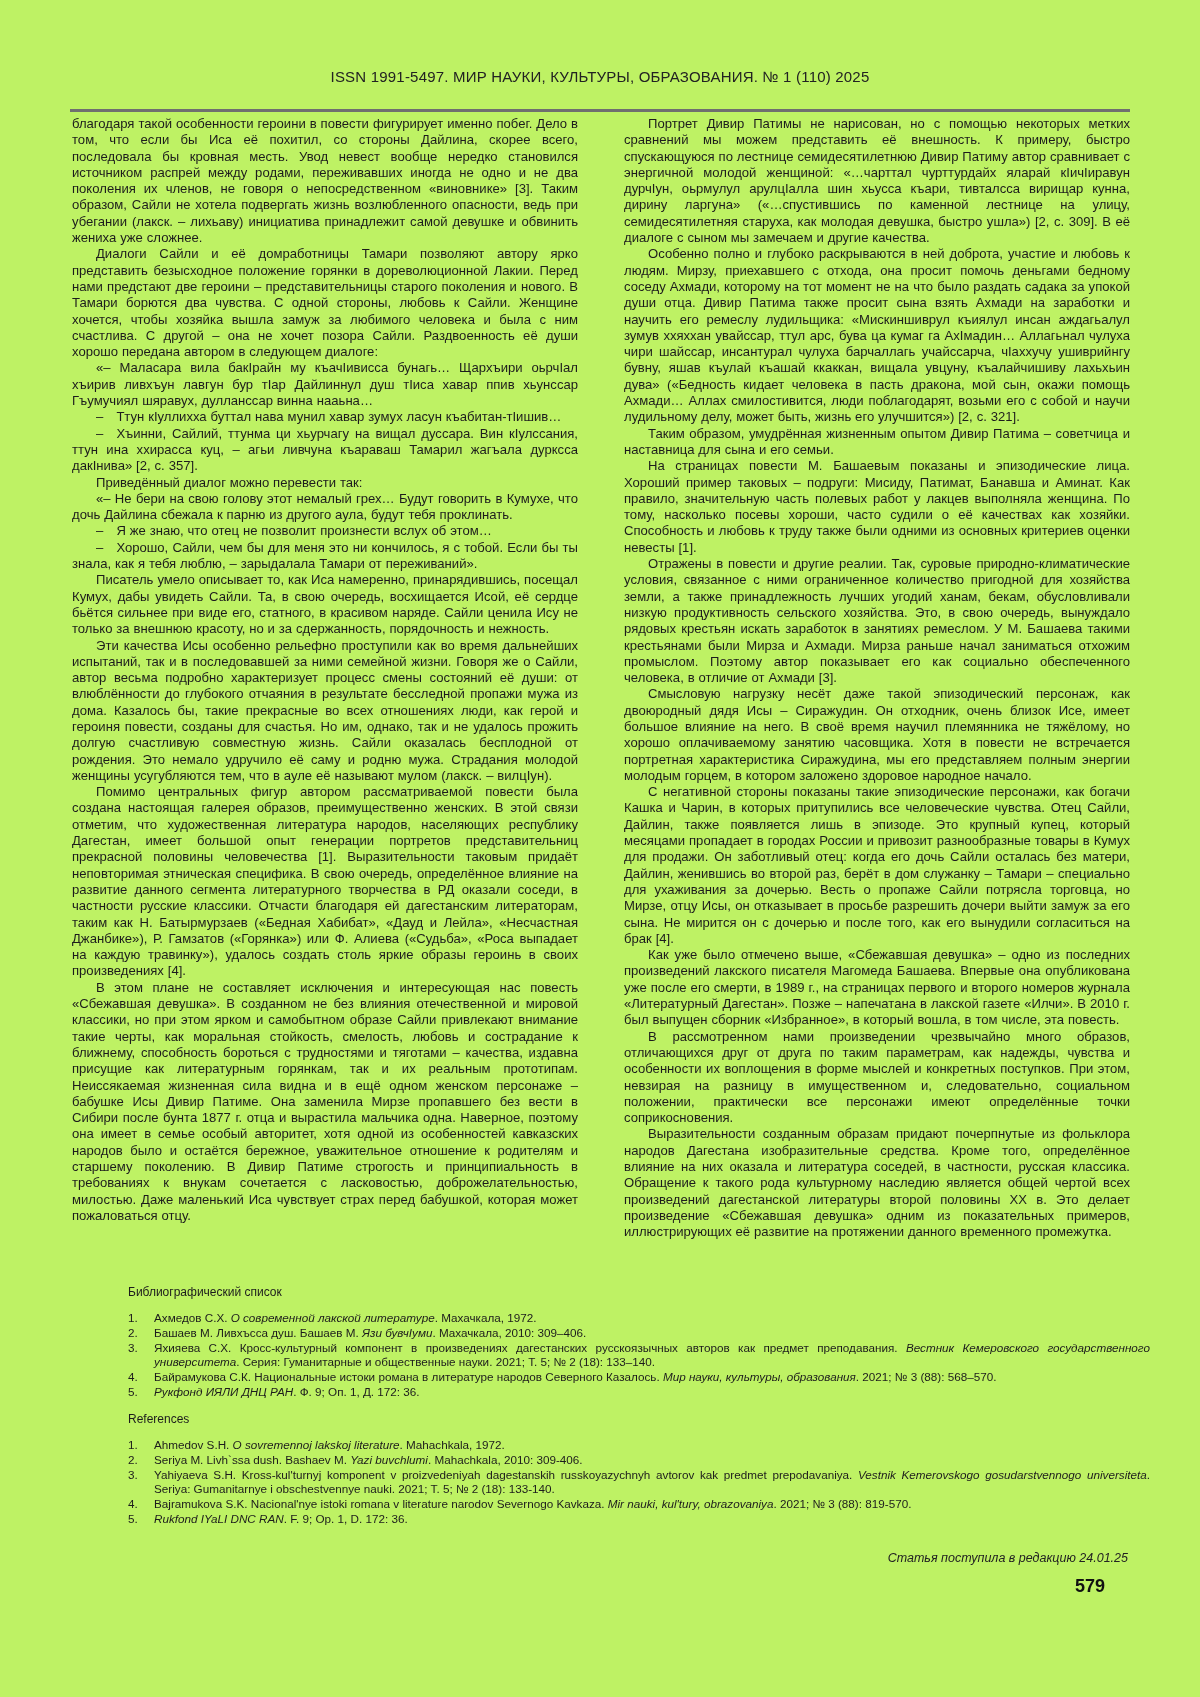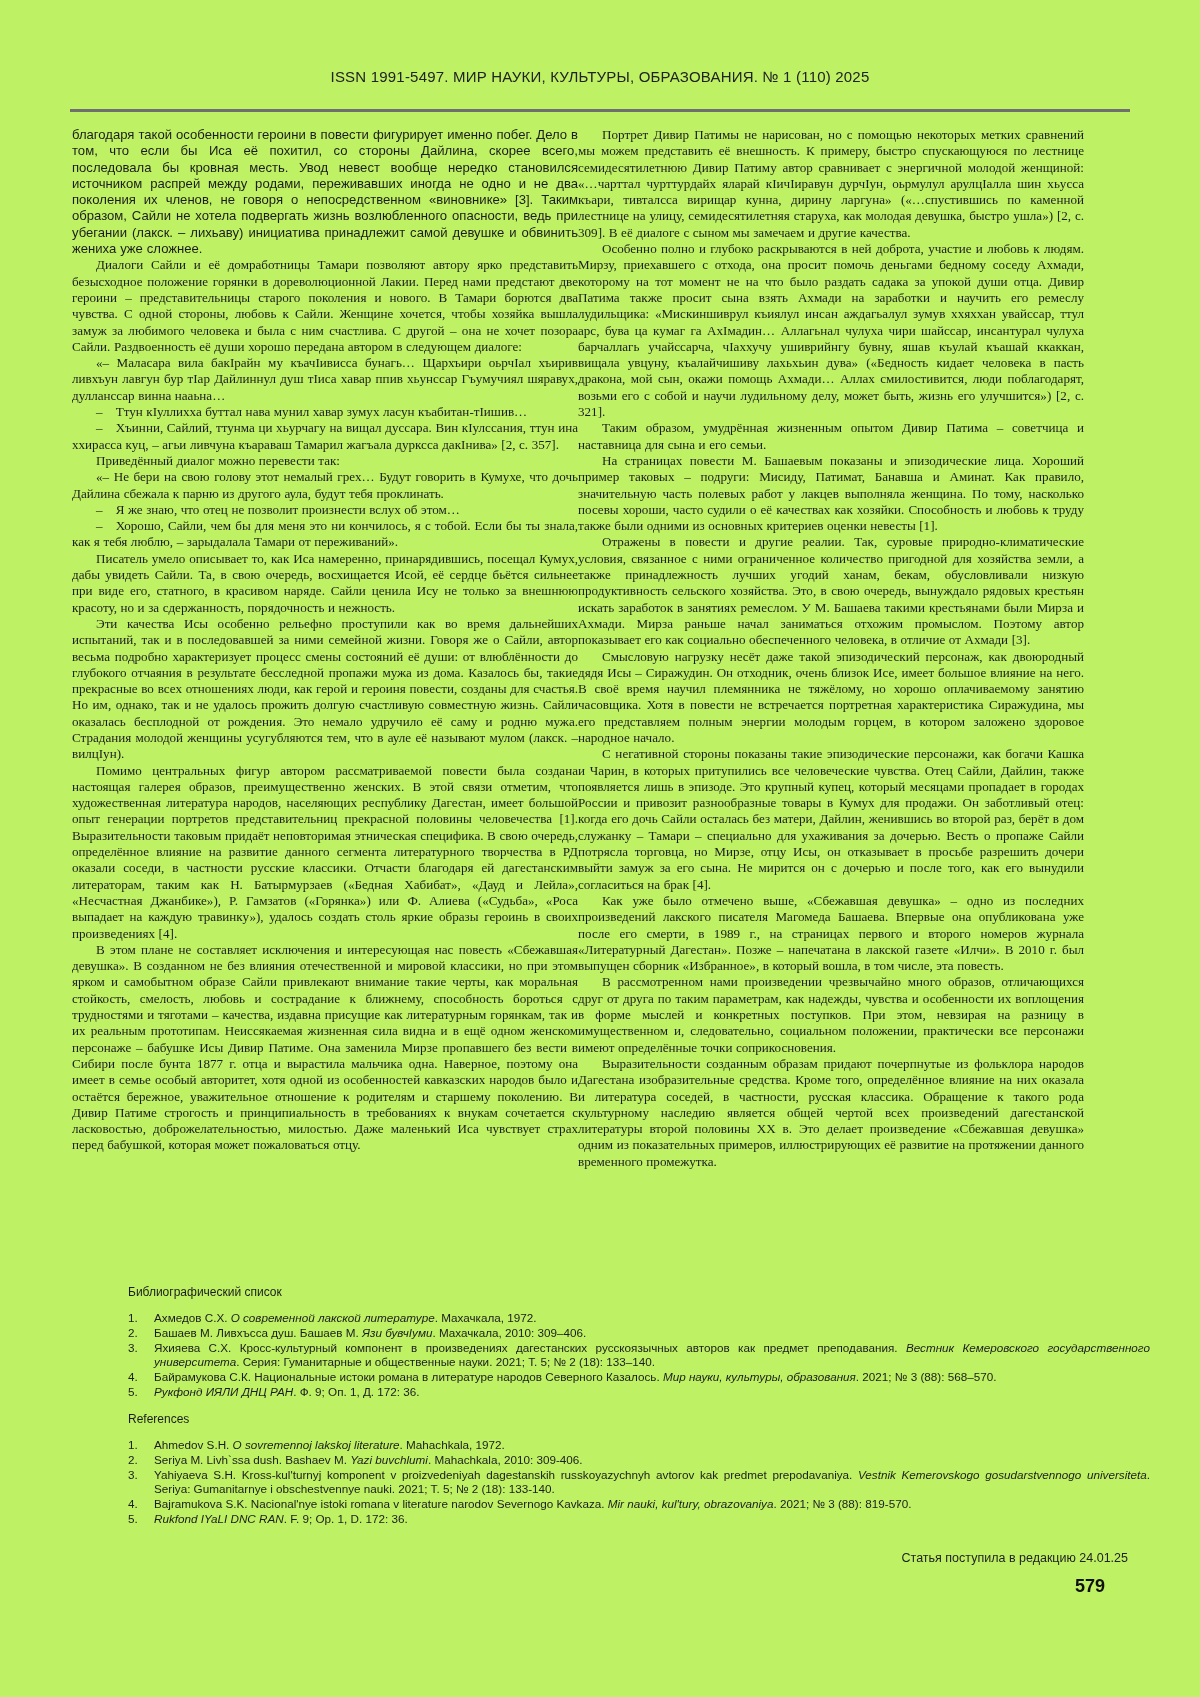--- a/index.html
+++ b/index.html
@@ -10,39 +10,39 @@
     overflow:hidden;
   }
   .header-line {
     position:absolute; top:68px; left:0; width:100%;
     text-align:center; font-size:15px; color:#222; letter-spacing:.2px;
   }
   .header-rule {
     position:absolute; top:109px; left:70px; width:1060px; height:3px;
     background:#6f6f6f;
   }
-  .columns { position:absolute; top:127px; left:72px; width:1058px; display:flex; }
+  .columns { position:absolute; top:116px; left:72px; width:1058px; display:flex; gap:46px; }
   .col { width:506px; }
   .para {
     margin:0; font-size:13.1px; line-height:16.3px; text-align:justify;
     word-spacing:.02em;
   }
-  .para.ind { text-indent:24px;font-family:Liberation Serif, serif; }
+  .para.ind { text-indent:24px; }
   .biblio-block { position:absolute; left:108px; width:1022px;margin-left:20px; }
   .biblio-1 { top:1285px; }
   .biblio-2 { top:1412px; }
   .biblio-title { font-size:12px; margin:0 0 12px 0; }
   .ref-list { }
   .ref-row { display:flex; font-size:11.7px; line-height:14.8px; }
   .ref-num { flex:0 0 26px; }
   .ref-text { flex:1; text-align:justify; }
   .it { font-style:italic; }
   .received {
     position:absolute; top:1551px; right:72px;
-    font-size:12.5px; color:#222;
+    font-size:12.5px; font-style:italic; color:#222;
   }
   .pageno {
     position:absolute; top:1576px; right:95px;
     font-size:18px; font-weight:bold; color:#111;
   }
 </style>
 </head>
 <body>
 
 <div class="page">

